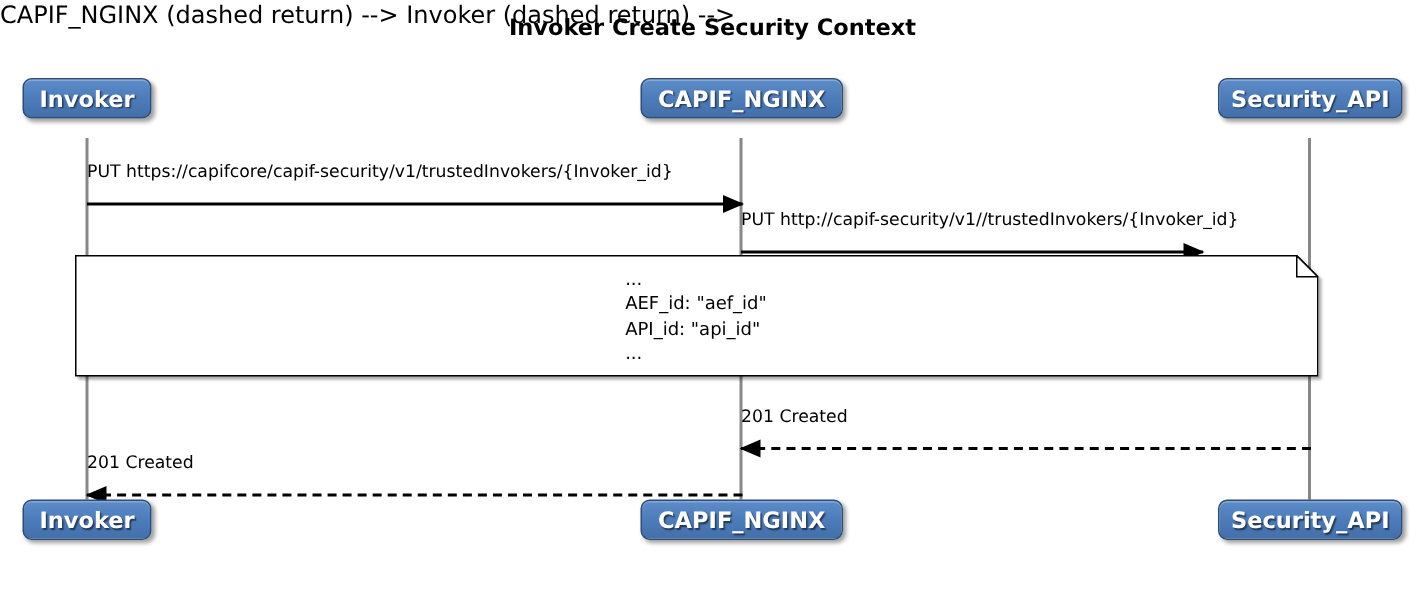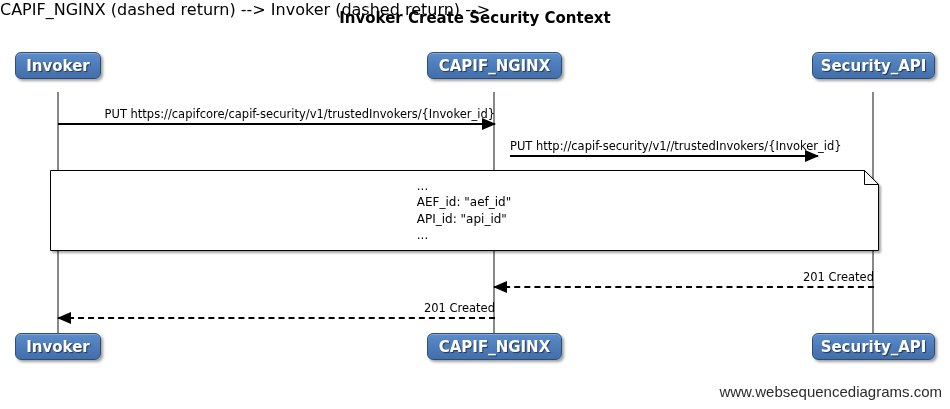--- a/index.html
+++ b/index.html
@@ -43,23 +43,23 @@
     height: 241px;
     width: 2px;
     background: var(--lifeline, #888888);
   }
   .message {
     position: absolute;
     font-size: 11.5px;
     color: #000;
   }
   .msg-label {
-    text-align: right;
+    text-align: left;
     line-height: 14px;
-    padding-bottom: 2px;
+    padding-bottom: 14px;
     white-space: nowrap;
   }
   .msg-line {
     position: relative;
     height: 0;
     border-top: 2px solid var(--arrow, #000);
   }
   .message.dashed .msg-line { border-top: 2px dashed var(--arrow, #000); }
   .head-right {
     position: absolute;
@@ -130,21 +130,21 @@
 
   
   <div class="message solid" style="left:58px; top:107px; width:437px;">
     <div class="msg-label">PUT https://capifcore/capif-security/v1/trustedInvokers/{Invoker_id}</div>
     <div class="msg-line">
       <span class="head-right"></span>
     </div>
   </div>
 
   
-  <div class="message solid" style="left:510px; top:139px; width:308px;">
+  <div class="message solid" style="left:494px; top:139px; width:308px;">
     <div class="msg-label">PUT http://capif-security/v1//trustedInvokers/{Invoker_id}</div>
     <div class="msg-line">
       <span class="head-right"></span>
     </div>
   </div>
 
   
   <svg class="note-shape" width="829" height="82" viewBox="0 0 829 82">
     <path d="M0.5,0.5 L814.5,0.5 L828.5,14.5 L828.5,80.5 L0.5,80.5 Z" fill="#ffffff" stroke="#000000" stroke-width="1"></path>
     <path d="M814.5,0.5 L814.5,14.5 L828.5,14.5 Z" fill="#ffffff" stroke="#000000" stroke-width="1"></path>
@@ -178,15 +178,14 @@
   <div class="participant" style="left:15px;  top:333px; width:86px;">
       <span>Invoker</span>
     </div>
   <div class="participant" style="left:427px; top:333px; width:135px;">
       <span>CAPIF_NGINX</span>
     </div>
   <div class="participant" style="left:812px; top:333px; width:123px;">
       <span>Security_API</span>
     </div>
 
-  <div class="footer">www.websequencediagrams.com</div>
 
 </div>
 
 </body></html>

